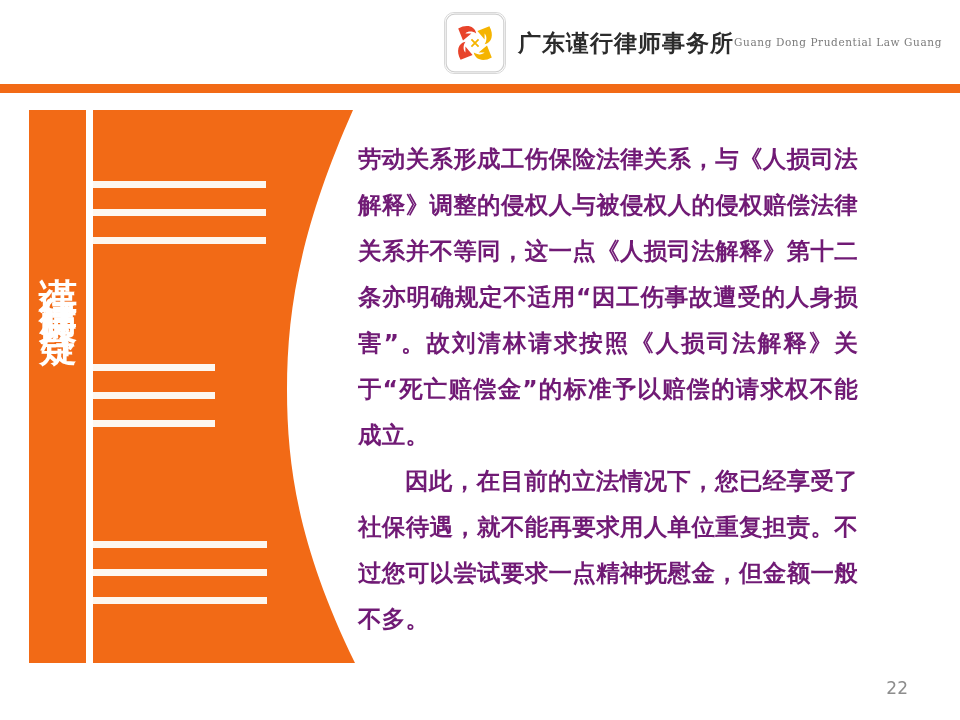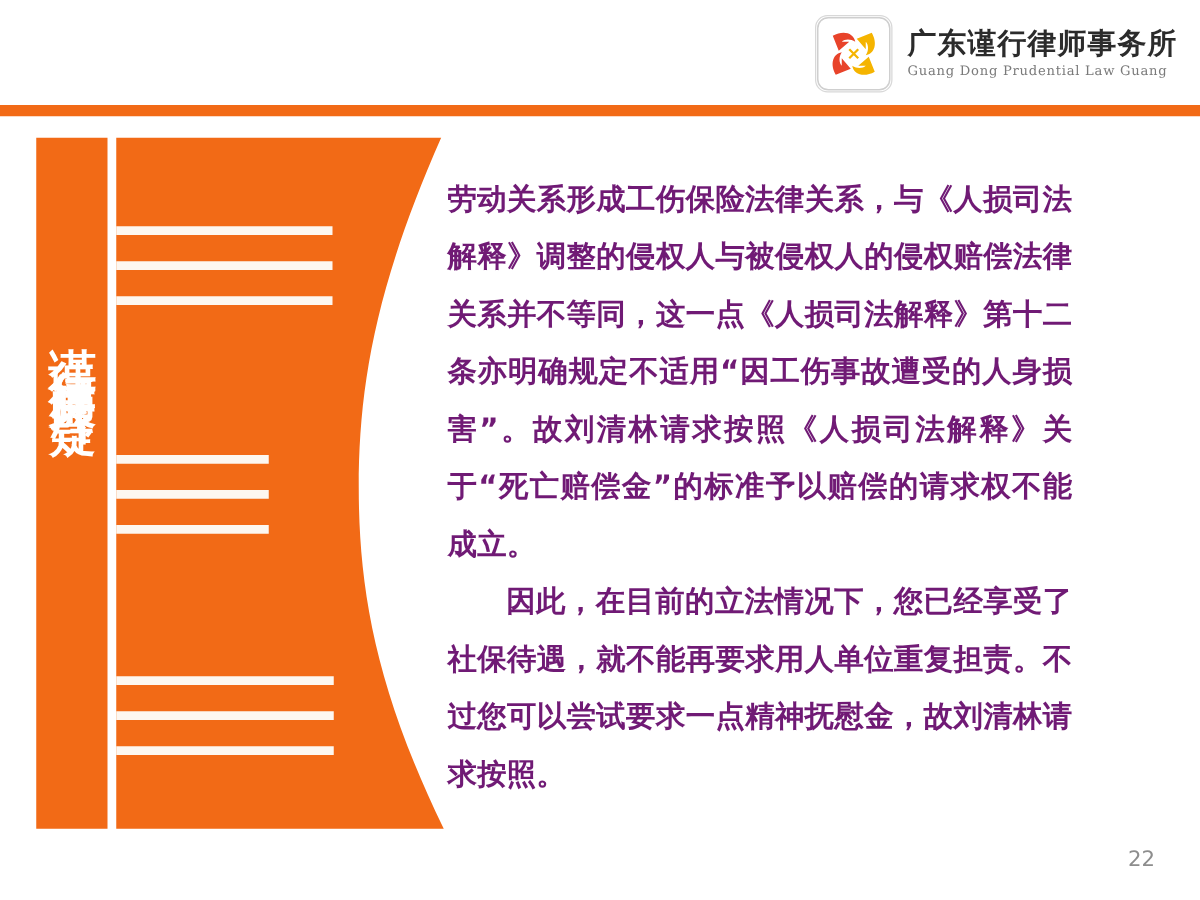--- a/index.html
+++ b/index.html
@@ -34,21 +34,21 @@
     width: 62px;
     height: 62px;
     border: 1px solid #d8d8d8;
     border-radius: 10px;
     background: #ffffff;
     box-sizing: border-box;
     display: block;
   }
   .brand-text {
     display: flex;
-    flex-direction: column;
+    flex-direction: row;
     justify-content: center;
     line-height: 1;
   }
   .brand-cn {
     font-family: "DejaVu Sans", "Liberation Sans", sans-serif;
     font-size: 23px;
     font-weight: 700;
     color: #2b2b2b;
     letter-spacing: 1px;
     white-space: nowrap;
@@ -121,21 +121,21 @@
   .body-copy p {
     margin: 0;
   }
   .body-copy p.indent {
     text-indent: 2em;
   }
 
   
   .page-number {
     position: absolute;
-    right: 36px;
+    right: 52px;
     bottom: 22px;
     font-family: "DejaVu Sans", "Liberation Sans", sans-serif;
     font-size: 17px;
     color: #8d8d8d;
   }
 </style>
 </head>
 <body>
 
 <div class="slide">
@@ -181,18 +181,18 @@
         <rect x="93" y="459" width="174" height="7" fill="#fdf7f0"></rect>
         <rect x="93" y="487" width="174" height="7" fill="#fdf7f0"></rect>
       </g>
     </svg>
   </div>
 
   <div class="vtext">谨行律师答疑</div>
 
   <div class="body-copy">
     <p>劳动关系形成工伤保险法律关系，与《人损司法解释》调整的侵权人与被侵权人的侵权赔偿法律关系并不等同，这一点《人损司法解释》第十二条亦明确规定不适用“因工伤事故遭受的人身损害”。故刘清林请求按照《人损司法解释》关于“死亡赔偿金”的标准予以赔偿的请求权不能成立。</p>
-    <p class="indent">因此，在目前的立法情况下，您已经享受了社保待遇，就不能再要求用人单位重复担责。不过您可以尝试要求一点精神抚慰金，故刘清林请求按照。</p>
+    <p class="indent">因此，在目前的立法情况下，您已经享受了社保待遇，就不能再要求用人单位重复担责。不过您可以尝试要求一点精神抚慰金，但金额一般不多。</p>
   </div>
 
   <div class="page-number">22</div>
 
 </div>
 
 </body></html>

